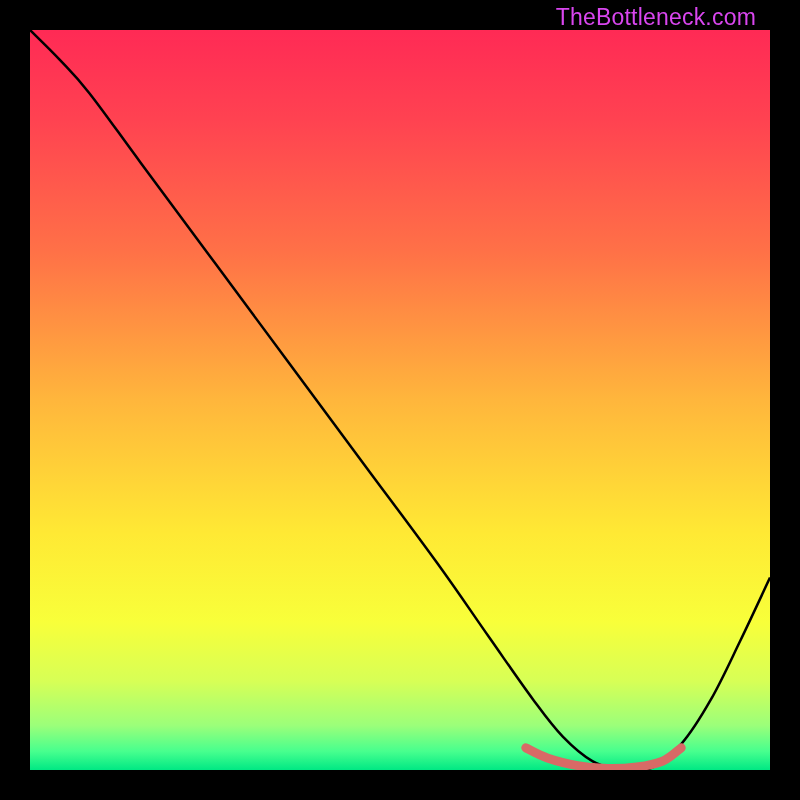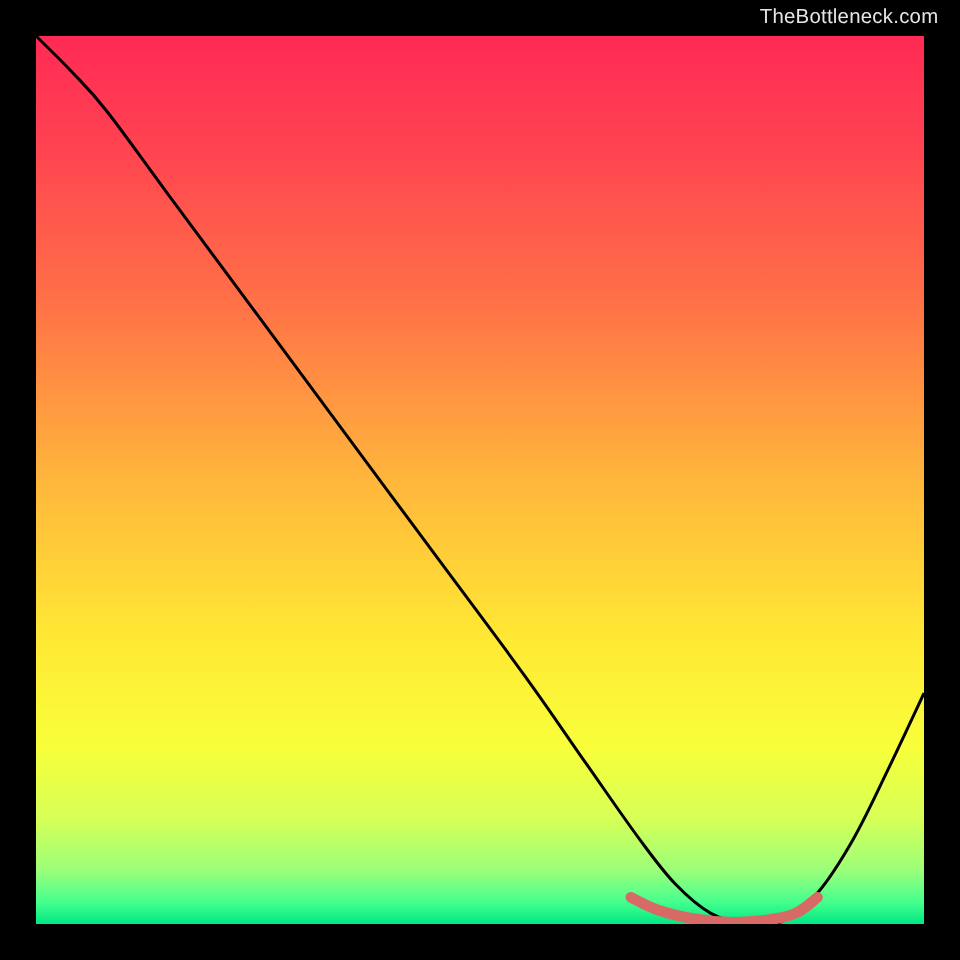--- a/index.html
+++ b/index.html
@@ -22,23 +22,23 @@
   .plot {
     position: absolute;
     left: 0;
     top: 0;
     width: 740px;
     height: 740px;
   }
   .watermark {
     position: absolute;
     top: 4px;
-    right: 18px;
-    color: #e5e5e5;
-    font-size: 17px;
+    right: 44px;
+    color: #d946ef;
+    font-size: 23px;
     font-weight: 500;
     letter-spacing: 0.2px;
   }
   svg { display: block; }
 </style>
 </head>
 <body>
 
 <div class="frame">
   <svg class="plot" viewBox="0 0 740 740" preserveAspectRatio="none">

